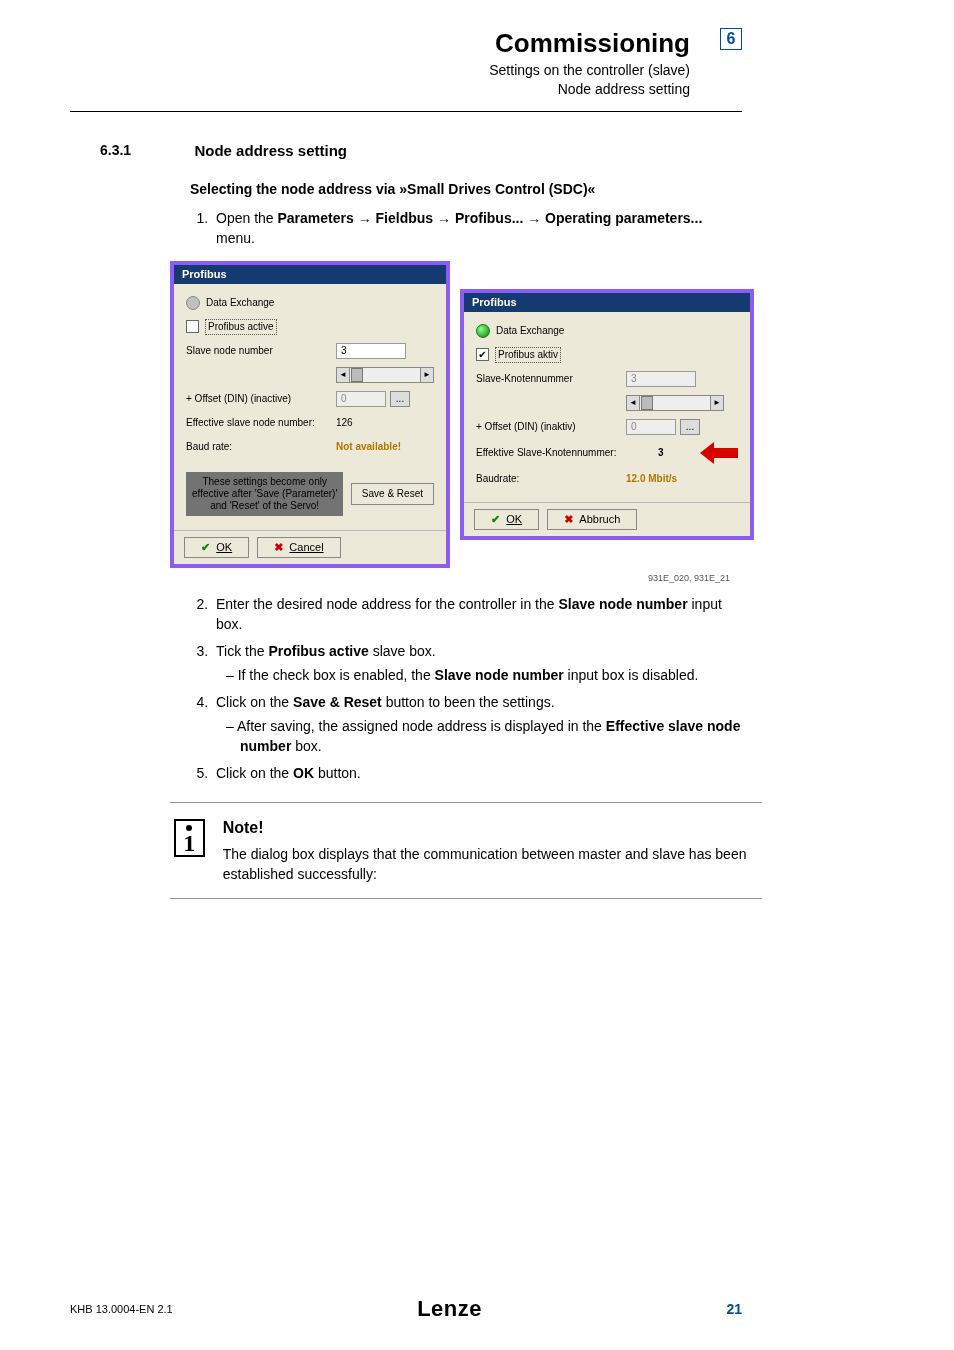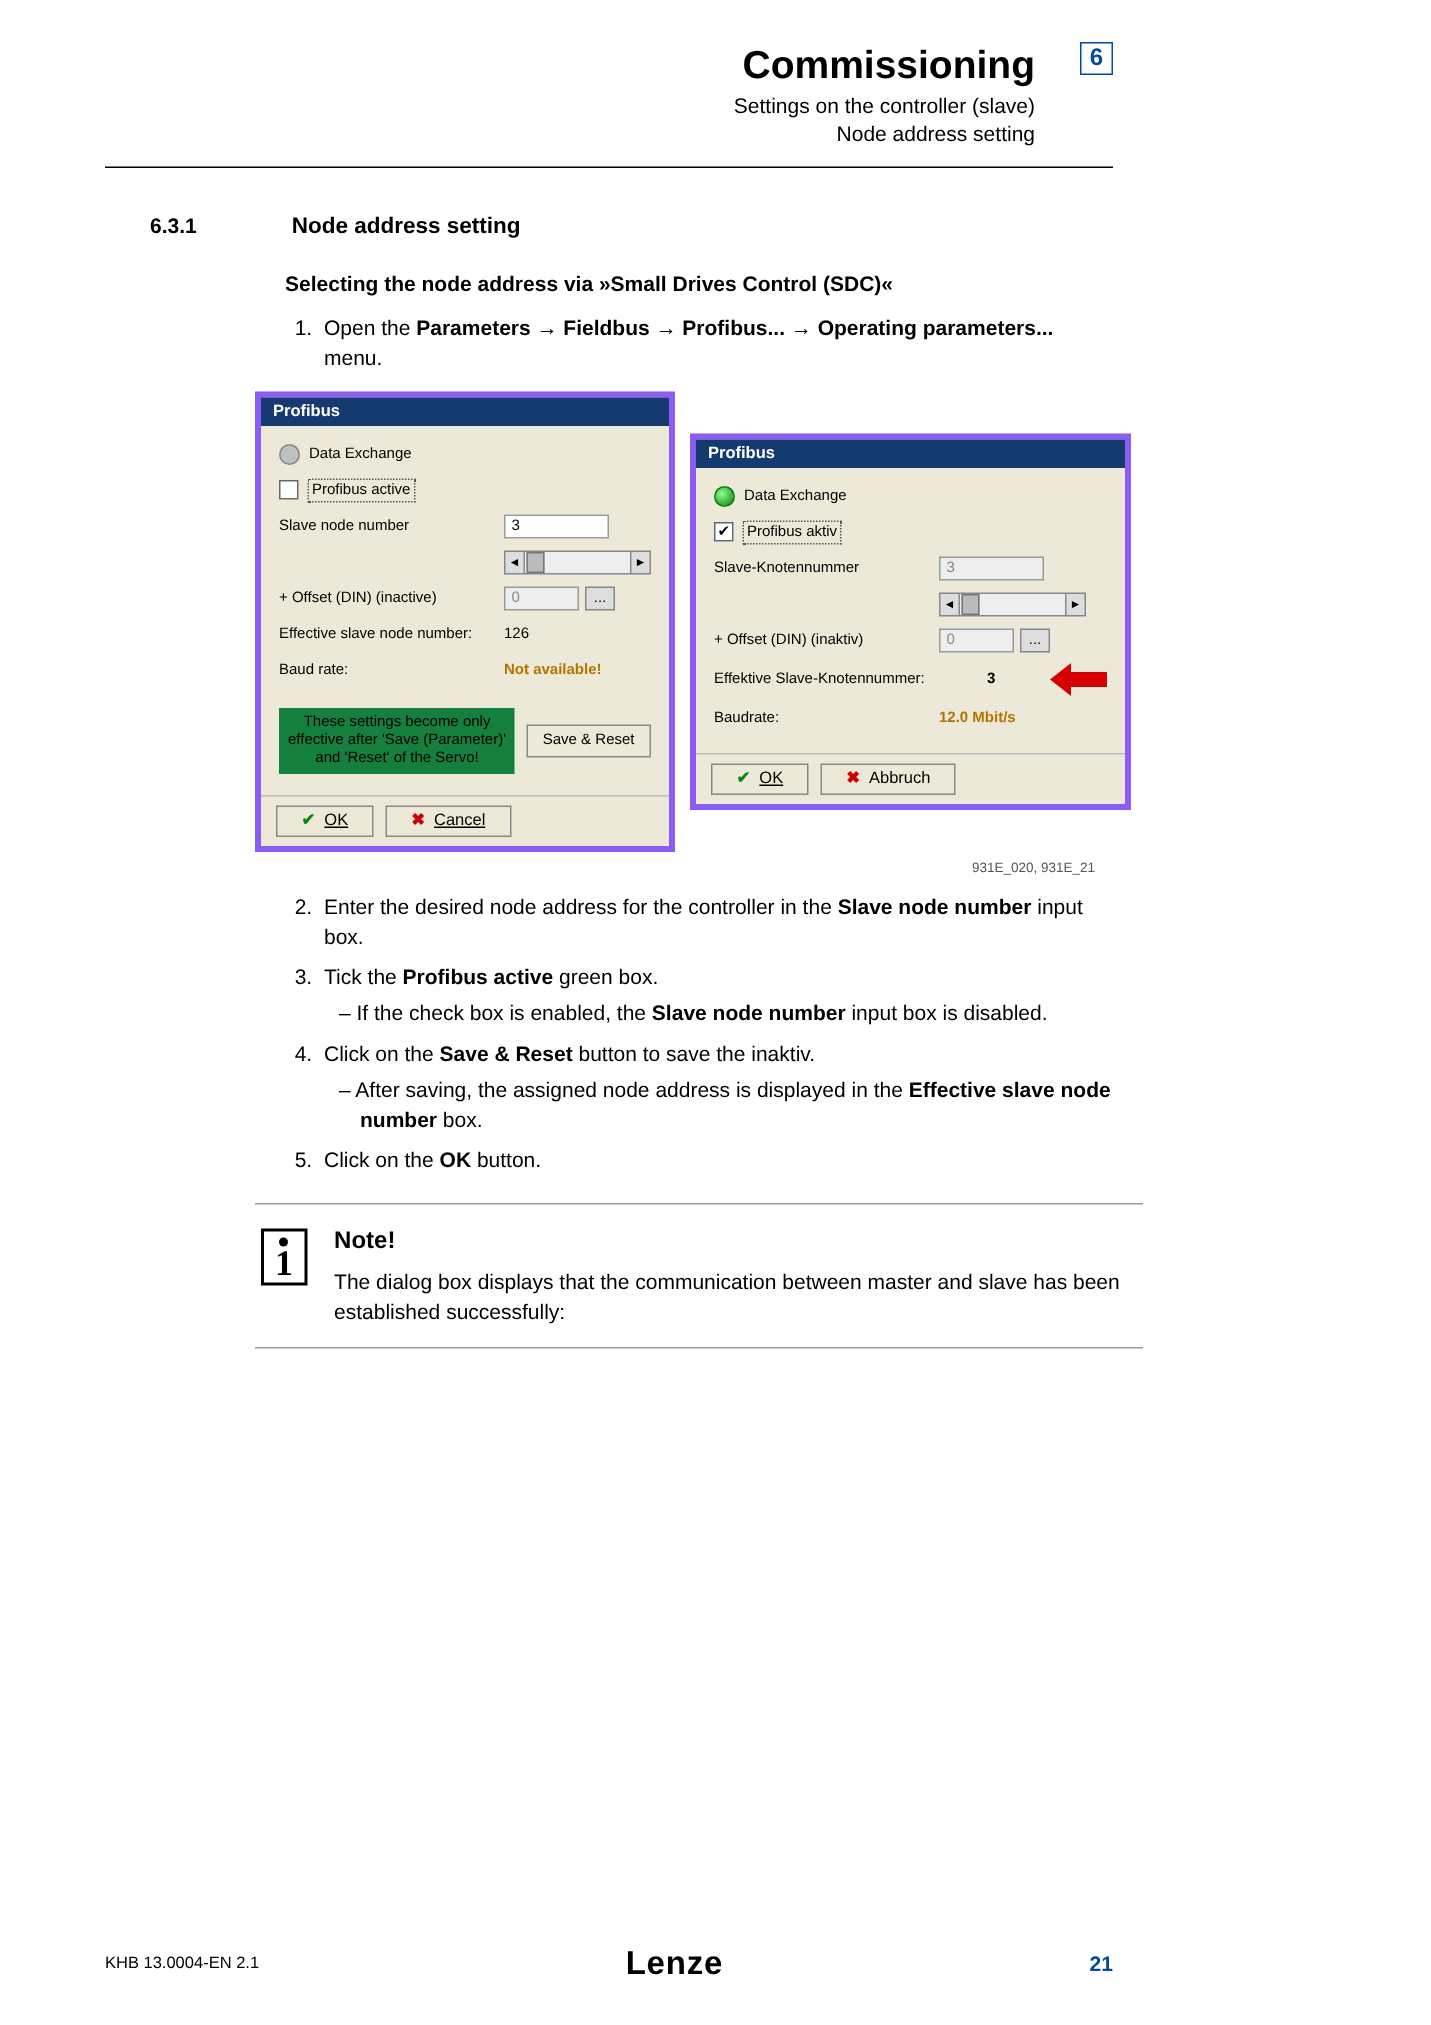--- a/index.html
+++ b/index.html
@@ -180,21 +180,21 @@
     background:#eee; position:relative;
   }
   .slider .thumb {
     position:absolute; top:0; bottom:0; width:10px; background:#bbb; border:1px solid #777;
   }
   .ellips {
     height:14px;width:18px;border:1px solid #888;background:#ddd;
     margin-left:4px;display:inline-flex;align-items:center;justify-content:center;font-size:10px;
   }
   .yellow-note {
-    background:#15803d;
+    background:#737373;
     padding:4px 6px;
     font-size:10px;
     line-height:1.2;
     text-align:center;
     max-width:180px;
   }
   .yellow-inline { color: #b37400; font-weight:700; }
   .yellow-inline2 { color: #b37400; }
   .dlg-btns, .dlg-btns2 {
     border-top:1px solid #bbb;
@@ -410,27 +410,27 @@
           </div>
         </div>
       </div>
       <div class="caption">931E_020,  931E_21</div>
 
       <ol class="steps" start="2">
         <li>
           <span>Enter the desired node address for the controller in the </span><span class="bold">Slave node number</span><span> input box.</span>
         </li>
         <li>
-          <span>Tick the </span><span class="bold">Profibus active</span><span> green box.</span>
+          <span>Tick the </span><span class="bold">Profibus active</span><span> slave box.</span>
           <div class="sub">
             <span>– If the check box is enabled, the </span><span class="bold">Slave node number</span><span> input box is disabled.</span>
           </div>
         </li>
         <li>
-          <span>Click on the </span><span class="bold">Save &amp; Reset</span><span> button to save the inaktiv.</span>
+          <span>Click on the </span><span class="bold">Save &amp; Reset</span><span> button to been the settings.</span>
           <div class="sub">
             <span>– After saving, the assigned node address is displayed in the  </span><span class="bold">Effective slave node number</span><span> box.</span>
           </div>
         </li>
         <li>
           <span>Click on the </span><span class="bold">OK</span><span> button.</span>
         </li>
       </ol>
 
       <div class="notebox">

